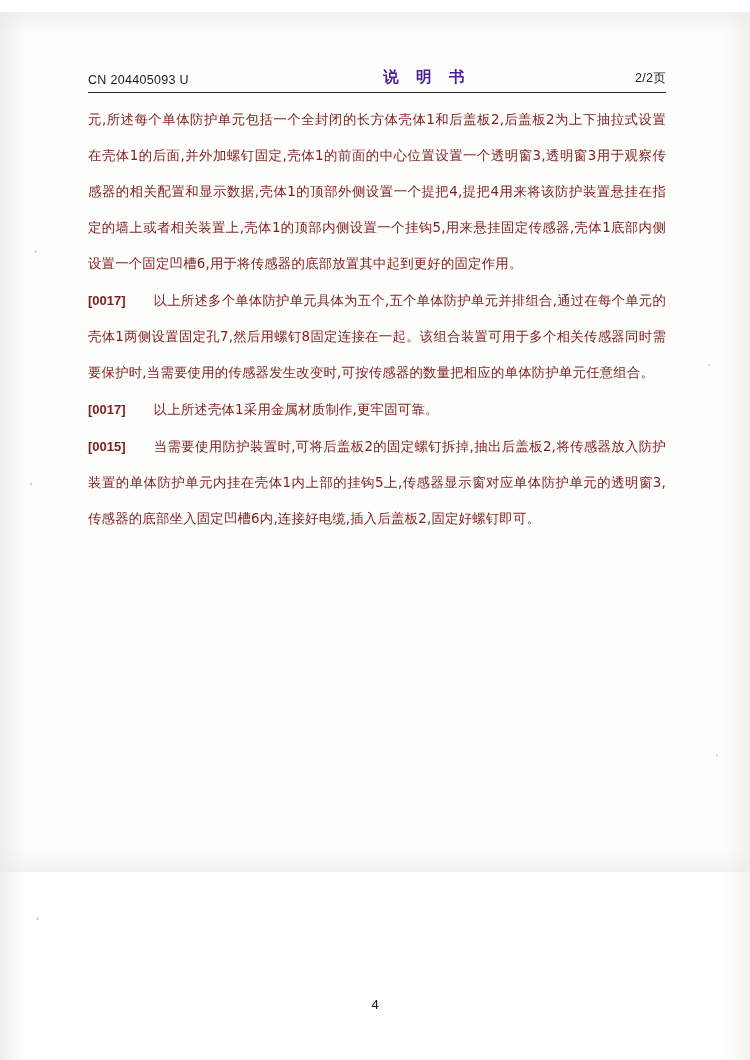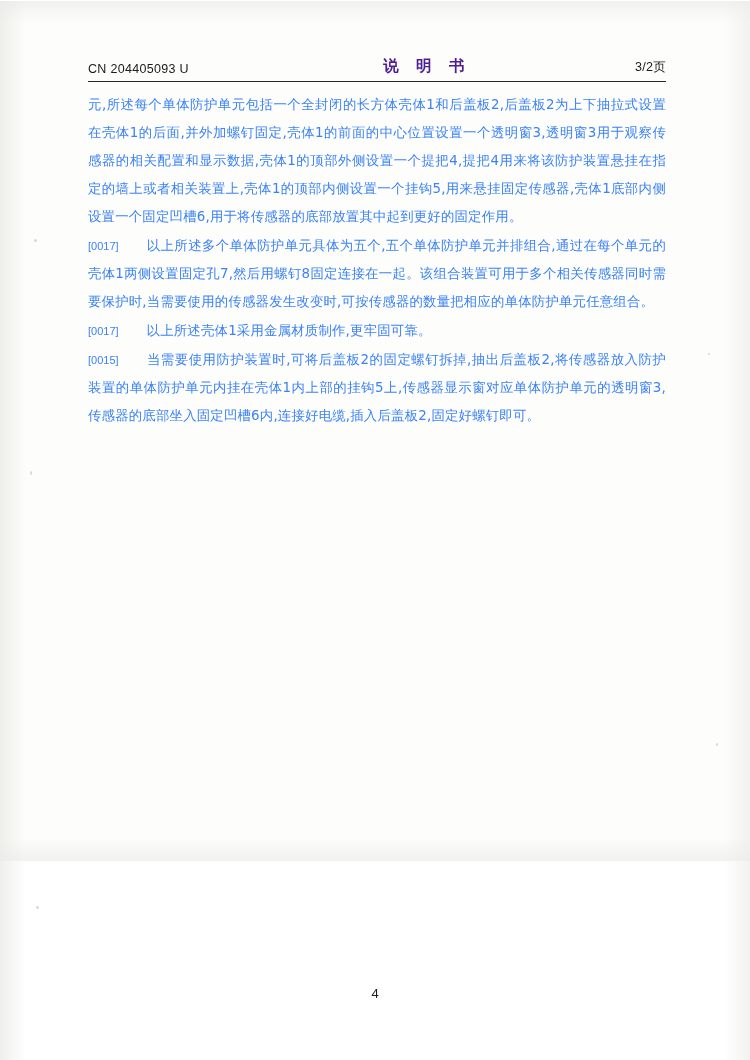--- a/index.html
+++ b/index.html
@@ -10,21 +10,21 @@
   body {
     width: 750px;
     height: 1060px;
     font-family: "DejaVu Sans", sans-serif;
     color: #111;
     position: relative;
     overflow: hidden;
   }
   .page {
     position: absolute;
-    left: 0; top: 1px;
+    left: 0; top: 12px;
     width: 750px;
     height: 860px;
     background: #fdfdfb;
   }
   
   .speck {
     position: absolute;
     background: #b9b9b4;
     border-radius: 50%;
     opacity: .55;
@@ -71,37 +71,38 @@
     border-top: 1.6px solid #2a2a2a;
   }
   .body {
     position: absolute;
     left: 88px;
     top: 90px;
     width: 578px;
   }
   .para {
     font-size: 13.4px;
-    line-height: 28px;
+    line-height: 36px;
     text-align: justify;
     text-justify: inter-ideograph;
-    color: #3b82f6;
+    color: #7f1d1d;
     margin: 0 0 1px 0;
     letter-spacing: .2px;
   }
   .para.cont {
     text-indent: 0;
   }
   .para.numbered {
     display: block;
   }
   .tag {
     font-family: "Liberation Sans", sans-serif;
-    font-size: 11px;
+    font-size: 13px;
     letter-spacing: 0;
+    font-weight: bold;
   }
   .gap {
     display: inline-block;
     width: 28px;
   }
   .footer-num {
     position: absolute;
     left: 0;
     top: 985px;
     width: 750px;
@@ -148,21 +149,21 @@
 
   <div class="speck" style="left:34px;top:238px;width:3px;height:3px;"></div>
   <div class="speck" style="left:30px;top:470px;width:2px;height:4px;"></div>
   <div class="speck" style="left:36px;top:905px;width:3px;height:3px;"></div>
   <div class="speck" style="left:708px;top:352px;width:2px;height:2px;"></div>
   <div class="speck" style="left:716px;top:742px;width:2px;height:3px;"></div>
 
   <div class="header">
     <div class="pub-no">CN 204405093 U</div>
     <div class="doc-title">说 明 书</div>
-    <div class="page-no">3/2页</div>
+    <div class="page-no">2/2页</div>
   </div>
 
   <div class="rule"></div>
 
   <div class="body">
 
     <p class="para cont">元,所述每个单体防护单元包括一个全封闭的长方体壳体1和后盖板2,后盖板2为上下抽拉式设置在壳体1的后面,并外加螺钉固定,壳体1的前面的中心位置设置一个透明窗3,透明窗3用于观察传感器的相关配置和显示数据,壳体1的顶部外侧设置一个提把4,提把4用来将该防护装置悬挂在指定的墙上或者相关装置上,壳体1的顶部内侧设置一个挂钩5,用来悬挂固定传感器,壳体1底部内侧设置一个固定凹槽6,用于将传感器的底部放置其中起到更好的固定作用。</p>
 
     <p class="para numbered"><span class="tag">[0017]</span><span class="gap"></span><span>以上所述多个单体防护单元具体为五个,五个单体防护单元并排组合,通过在每个单元的壳体1两侧设置固定孔7,然后用螺钉8固定连接在一起。该组合装置可用于多个相关传感器同时需要保护时,当需要使用的传感器发生改变时,可按传感器的数量把相应的单体防护单元任意组合。</span></p>
 

